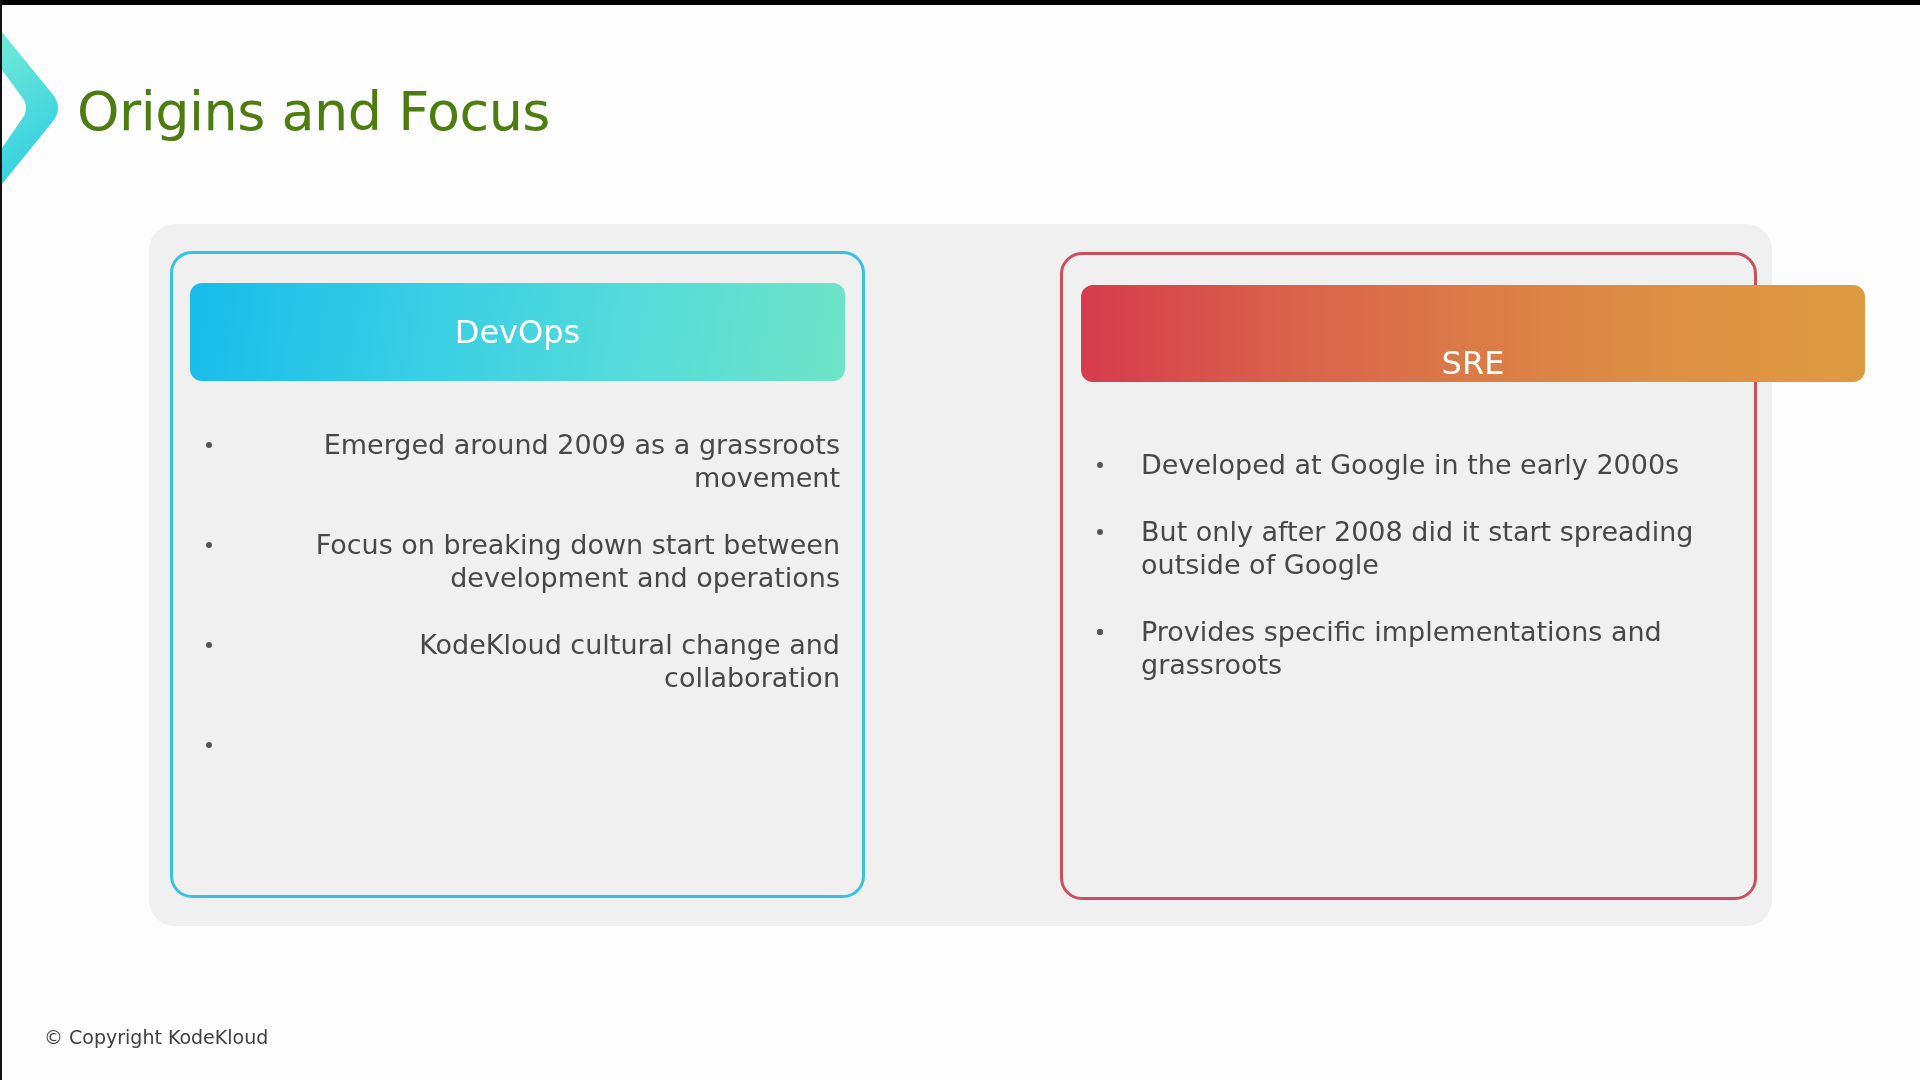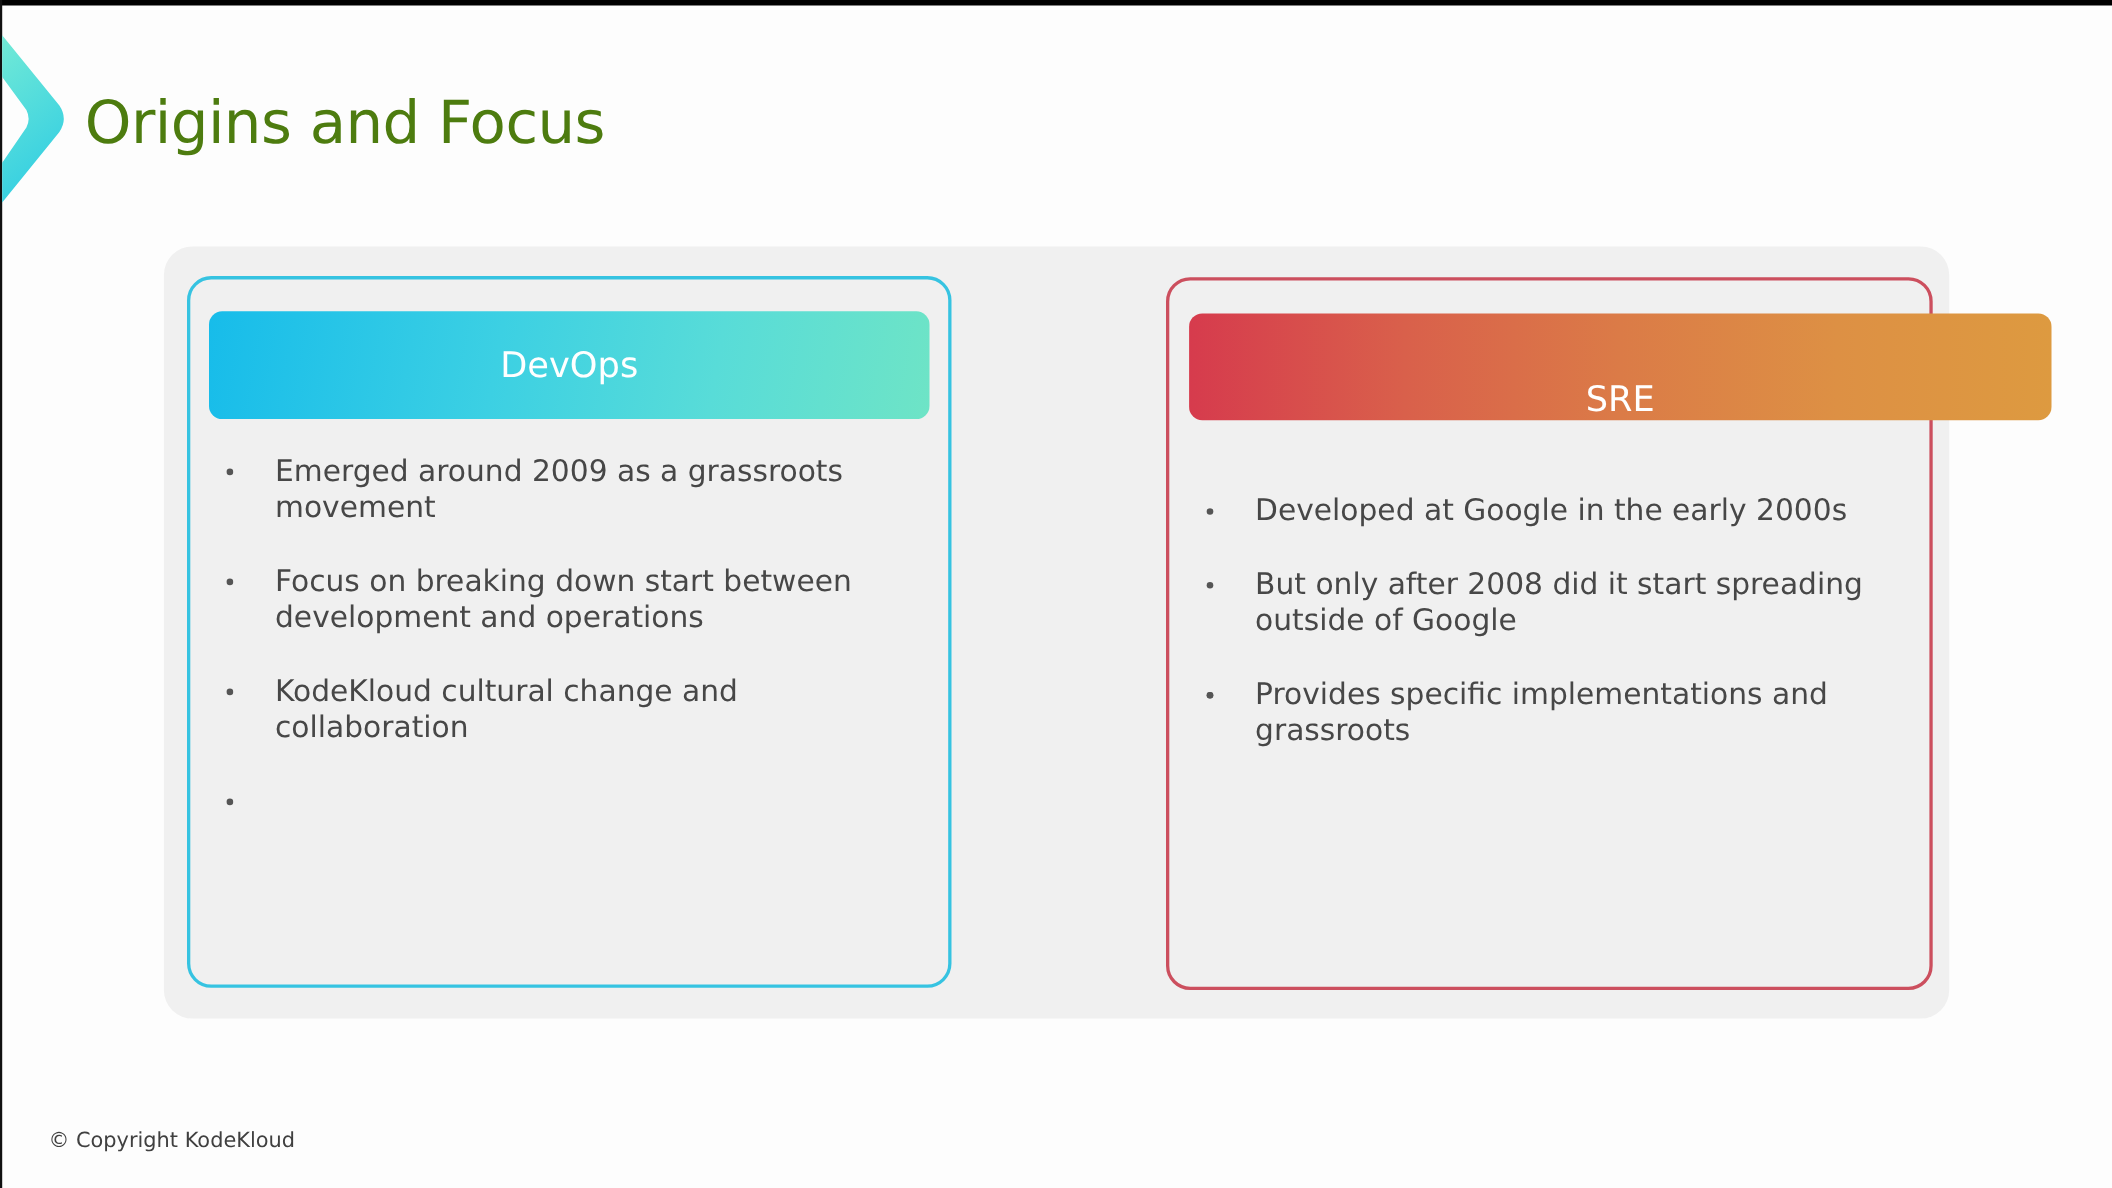--- a/index.html
+++ b/index.html
@@ -27,21 +27,21 @@
   .card.sre { left: 1060px; top: 252px; width: 697px; height: 648px; border-color: #cc4f5e; }
   .card-header {
     position: absolute; border-radius: 12px; display: flex; align-items: center; justify-content: center;
     color: #ffffff; font-size: 32px;
   }
   .devops-header { left: 190px; top: 283px; width: 655px; height: 98px;
     background: linear-gradient(100deg, #17bcea 0%, #3cd0e3 40%, #58dcd8 70%, #6ee4c6 100%); }
   .sre-header { left: 1081px; top: 285px; width: 784px; height: 97px;
     background: linear-gradient(90deg, #d63b4d 0%, #d9604b 25%, #db7b47 50%, #dd9044 75%, #dd9a40 100%); align-items: flex-end; }
   .bullets { position: absolute; margin: 0; padding: 0; list-style: none; }
-  .bullets.devops-list { left: 200px; top: 412px; width: 640px; }
+  .bullets.devops-list { left: 200px; top: 428px; width: 640px; text-align: right; }
   .bullets.sre-list { left: 1091px; top: 448px; width: 640px; }
   .bullet-item {
     position: relative; padding-left: 50px; font-size: 27px; line-height: 33px;
     color: #474747; margin-bottom: 34px;
   }
   .bullet-dot {
     position: absolute; left: 6px; top: 14px; width: 6px; height: 6px; border-radius: 50%; background: #555;
   }
   .copyright {
     position: absolute; left: 44px; top: 1026px; font-size: 19px; color: #404040; white-space: nowrap;

